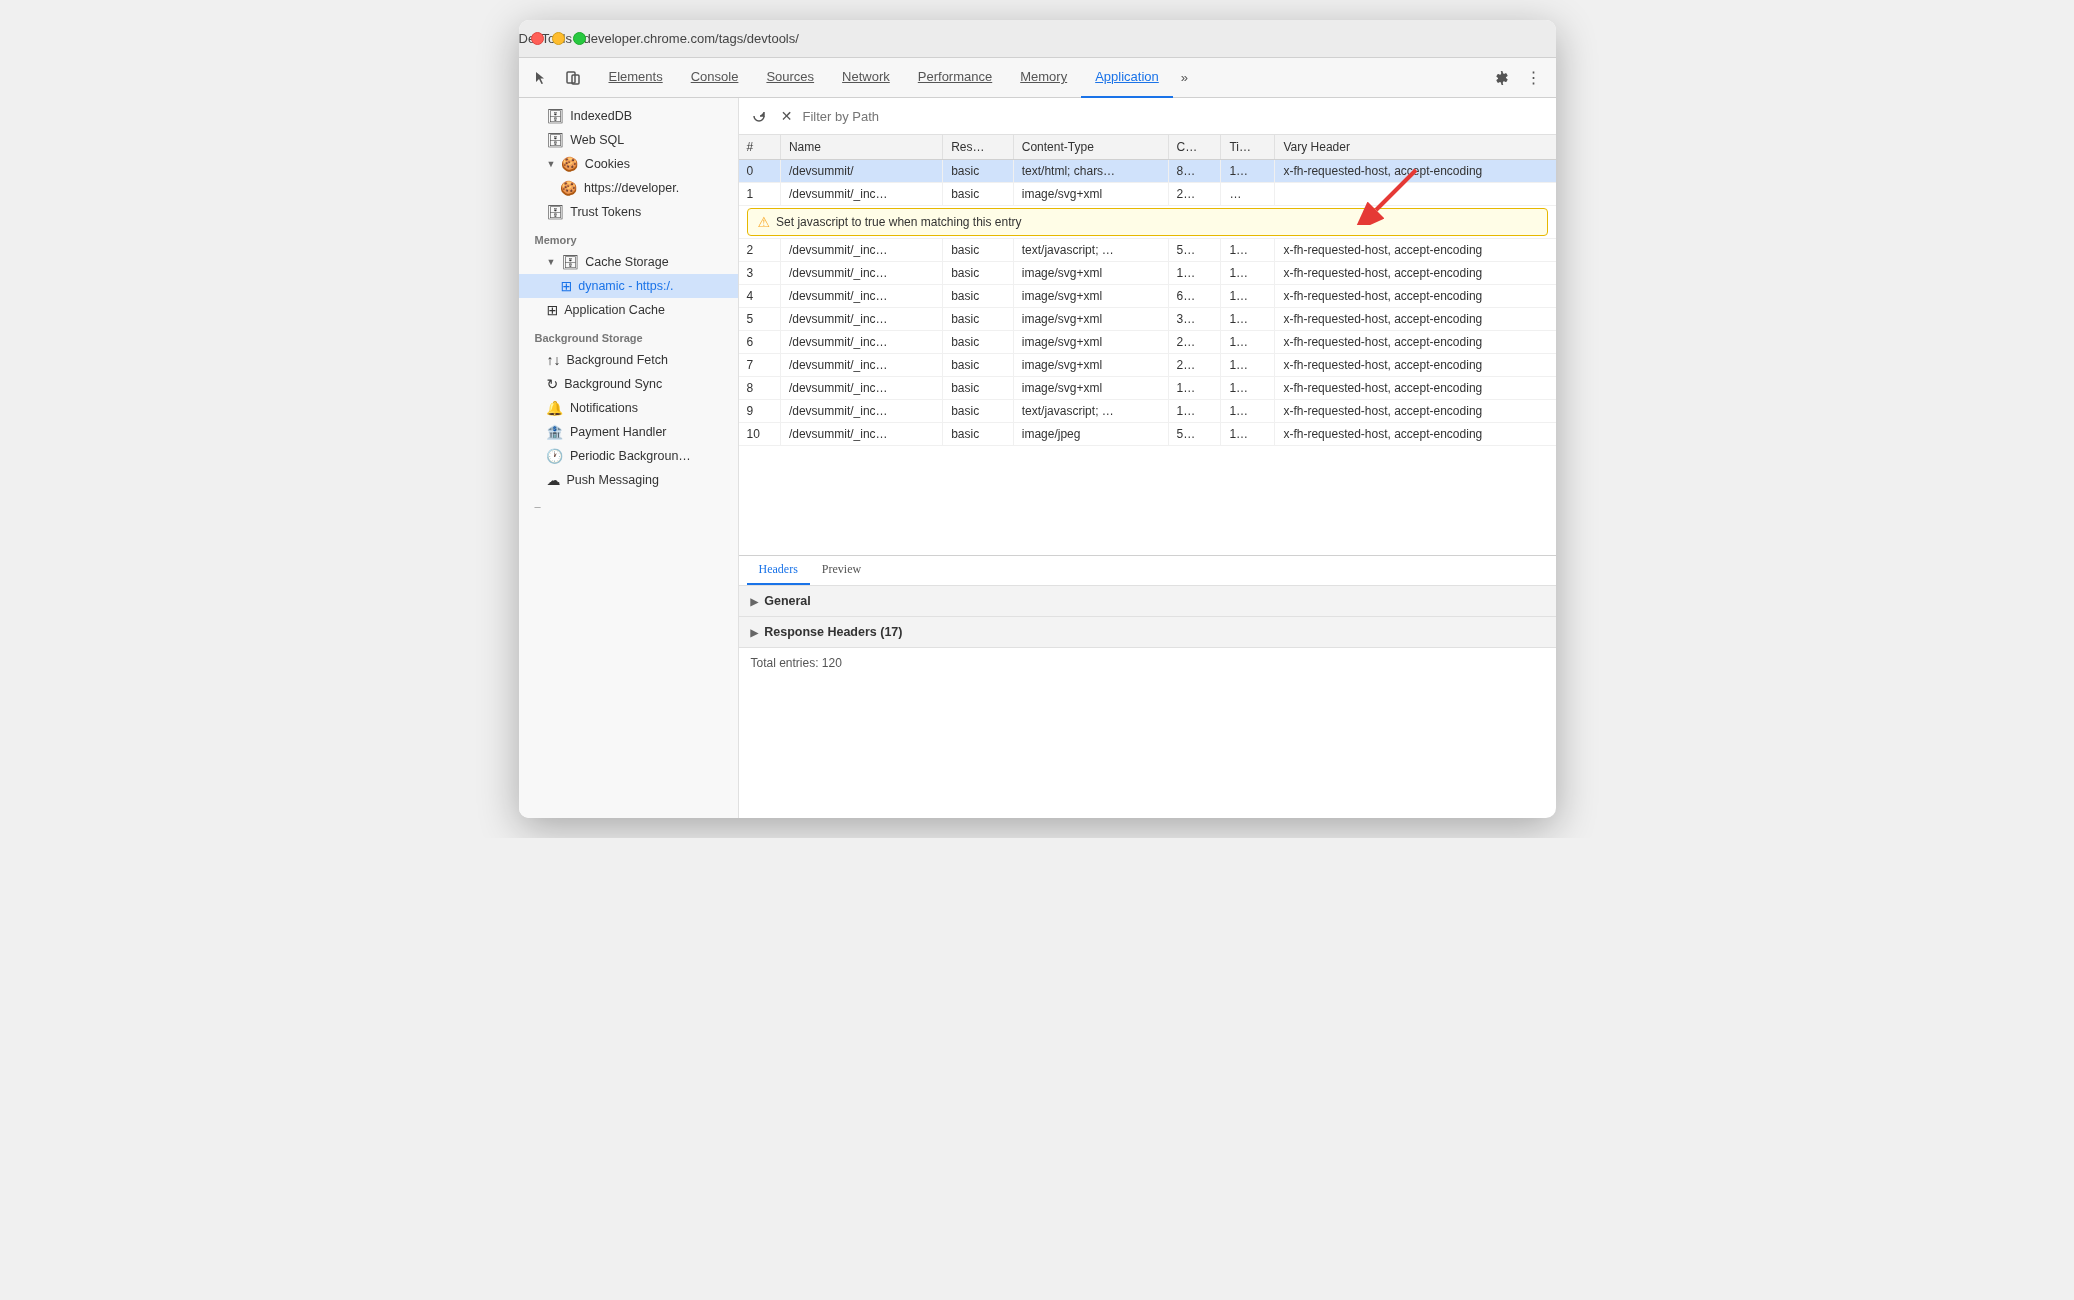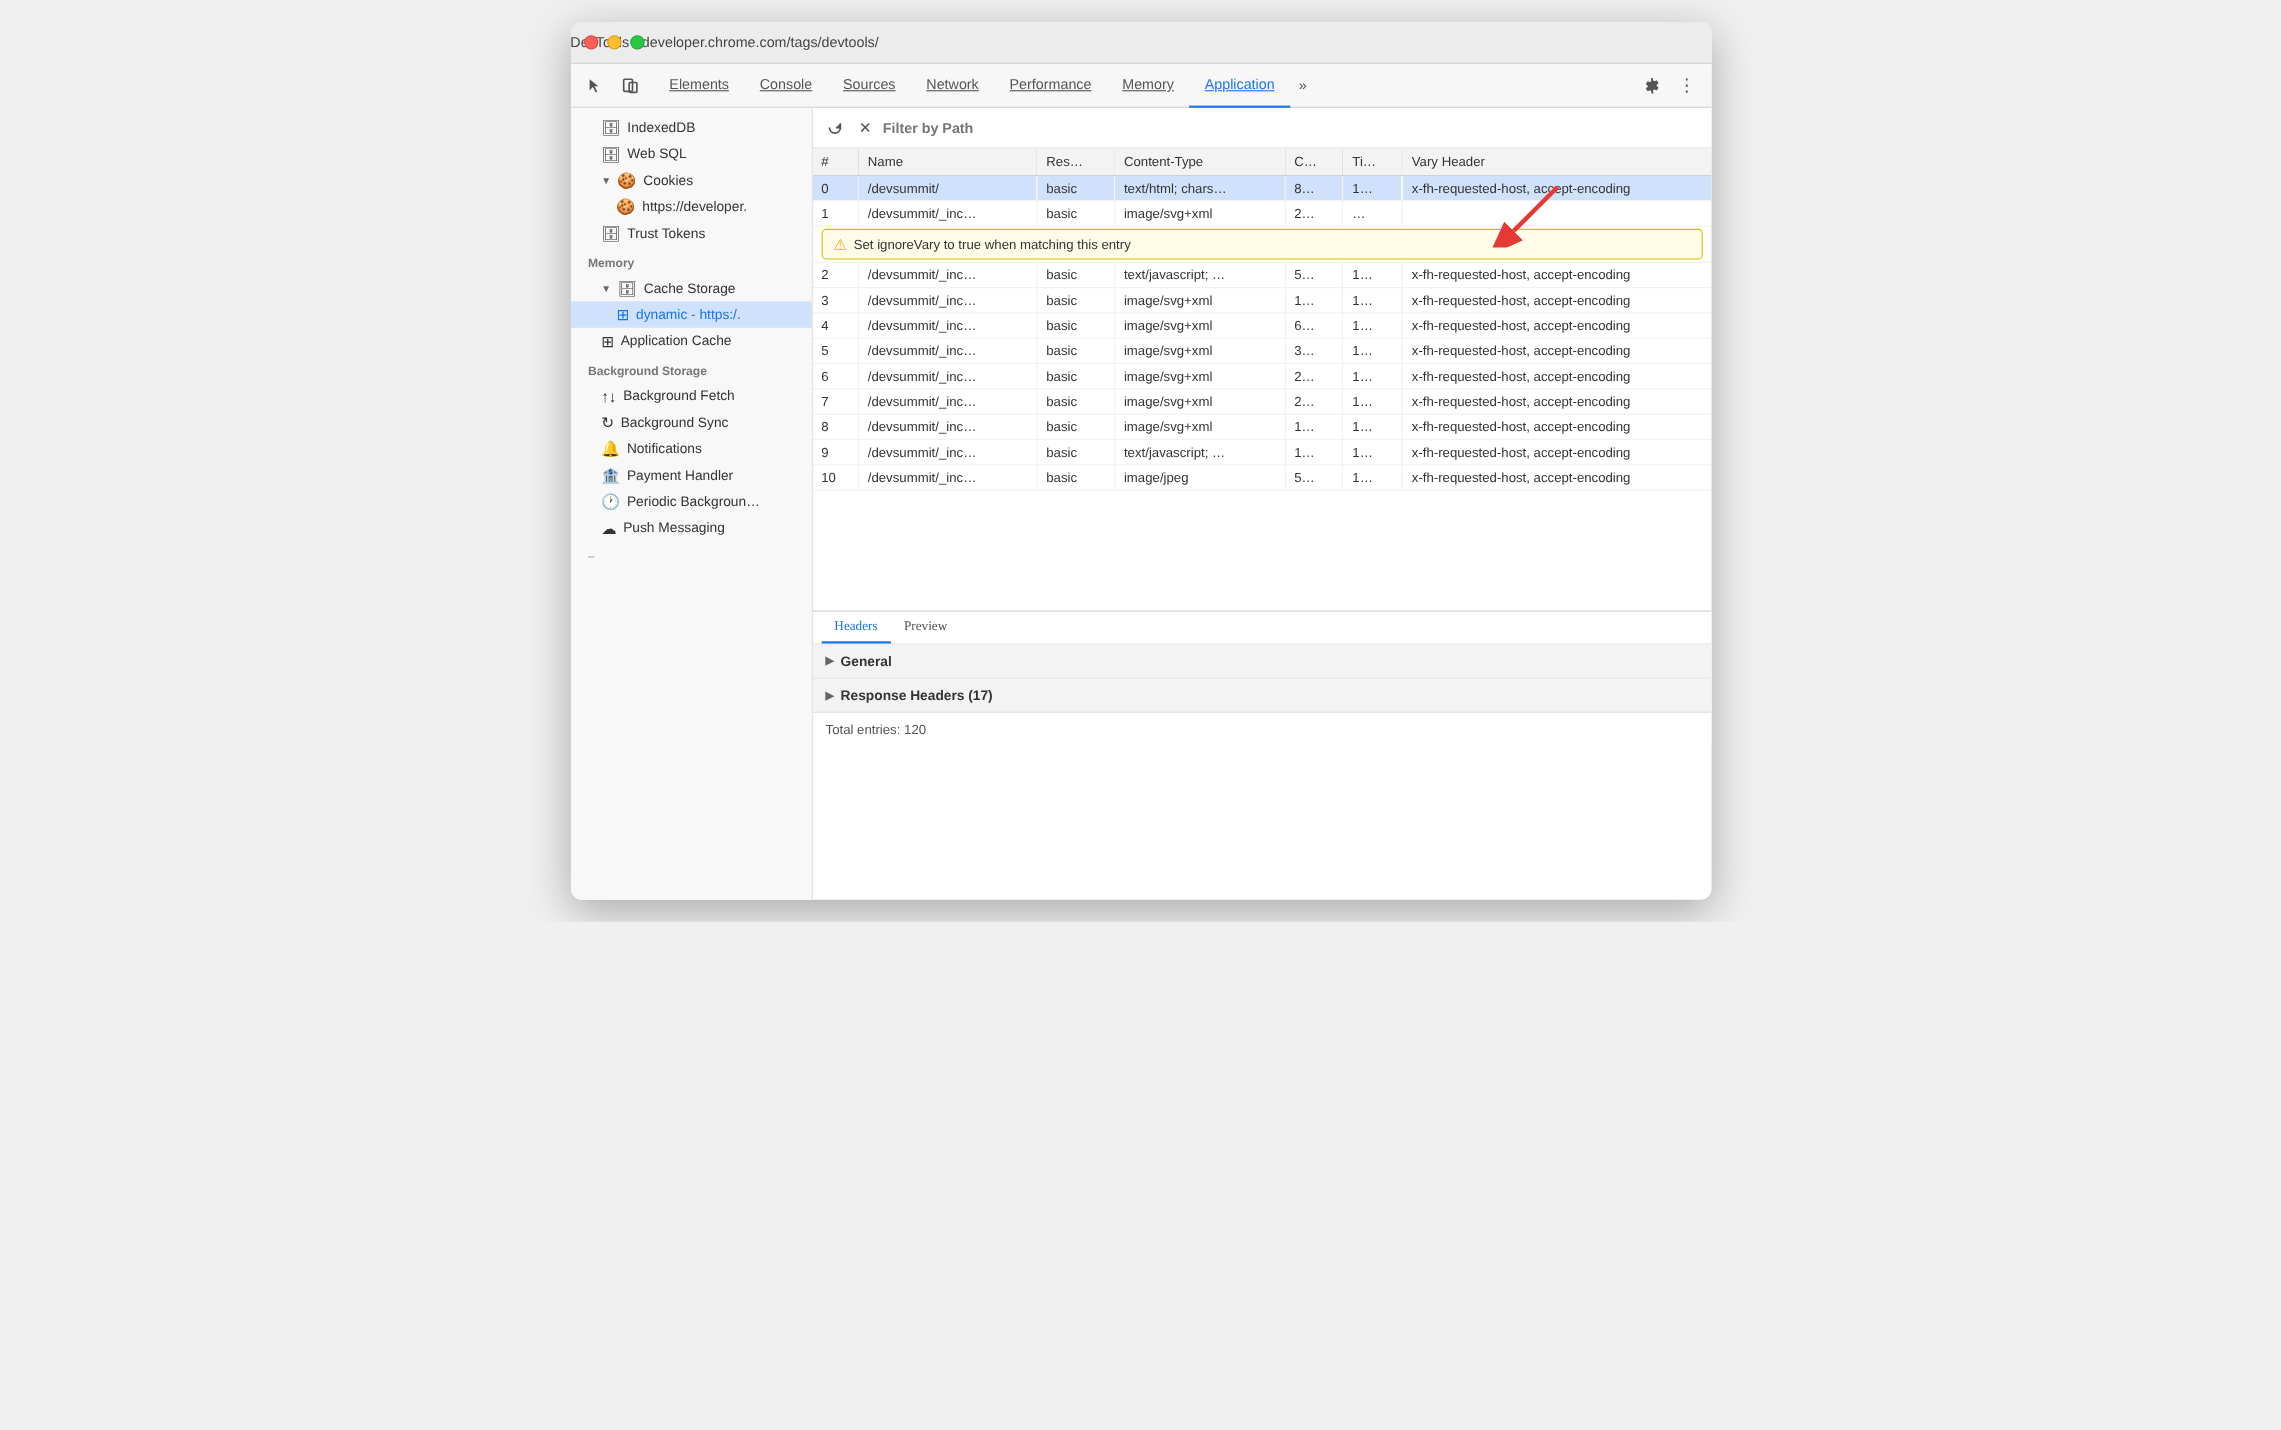--- a/index.html
+++ b/index.html
@@ -190,21 +190,20 @@
       color: #555;
       font-size: 14px;
     }
     .filter-input {
       flex: 1;
       border: none;
       outline: none;
       font-size: 13px;
       color: #333;
       background: transparent;
-      font-weight: bold;
     }
 
     
     .table-container {
       flex: 1;
       overflow: auto;
       position: relative;
     }
     table {
       width: 100%;
@@ -515,21 +514,21 @@
                 <td>basic</td>
                 <td>image/svg+xml</td>
                 <td>2…</td>
                 <td>…</td>
                 <td></td>
               </tr>
               <tr class="tooltip-row">
                 <td colspan="7">
                   <div class="tooltip-box">
                     <span class="tooltip-warning">⚠</span>
-                    <span>Set ignoreVary to true when matching this entry</span>
+                    <span>Set javascript to true when matching this entry</span>
                   </div>
                 </td>
               </tr>
               <tr>
                 <td>2</td>
                 <td>/devsummit/_inc…</td>
                 <td>basic</td>
                 <td>text/javascript; …</td>
                 <td>5…</td>
                 <td>1…</td>

